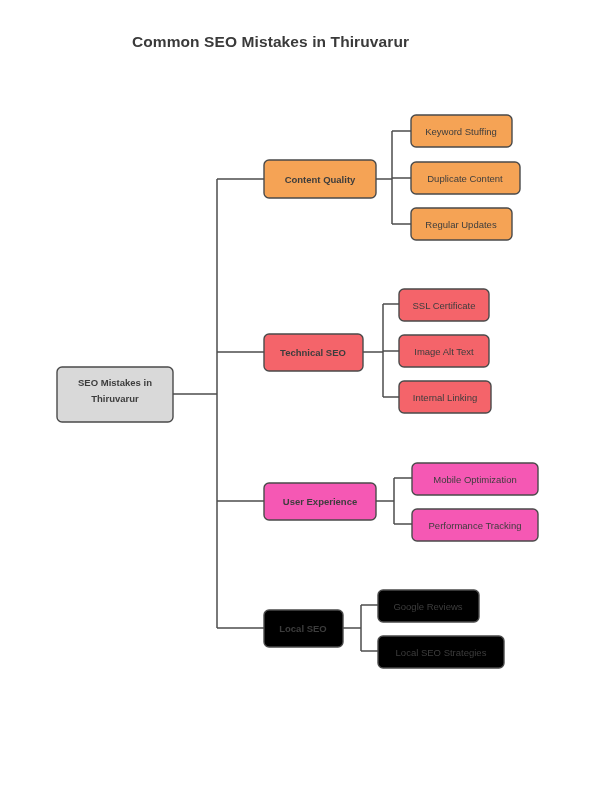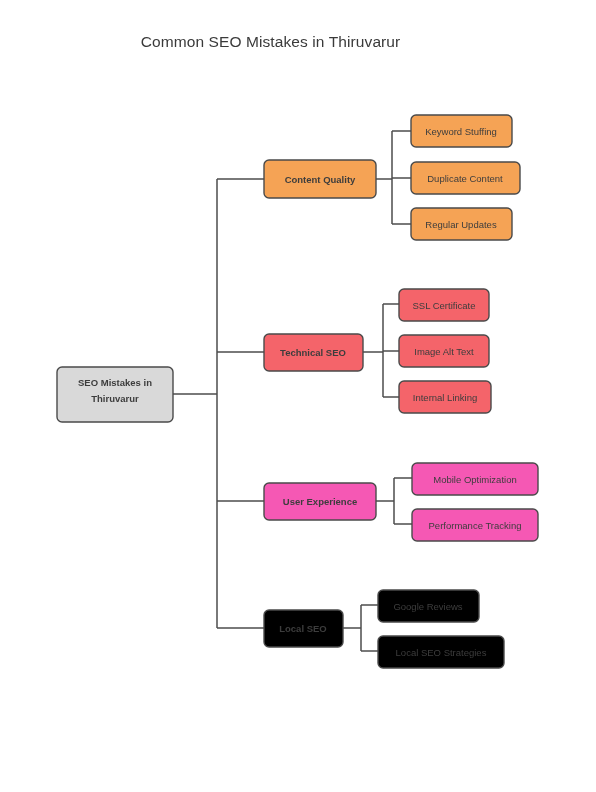--- a/index.html
+++ b/index.html
@@ -15,21 +15,21 @@
     overflow: hidden;
     position: relative;
   }
   #diagram-title {
     position: absolute;
     left: 0;
     top: 33px;
     width: 541px;
     text-align: center;
     font-size: 15.5px;
-    font-weight: normal;
+    font-weight: bold;
     color: #3a3a3a;
     letter-spacing: 0.1px;
   }
   #mindmap-canvas {
     position: absolute;
     left: 0;
     top: 0;
   }
   .node-label {
     font-family: "Liberation Sans", sans-serif;

